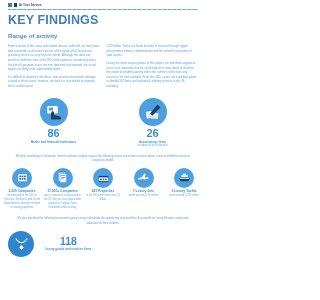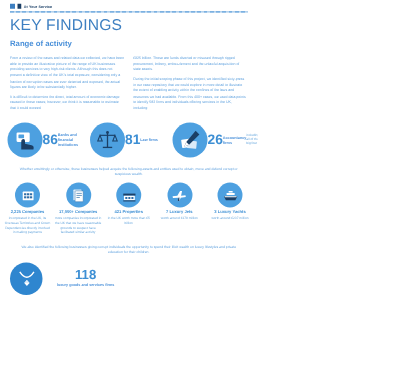--- a/index.html
+++ b/index.html
@@ -40,21 +40,21 @@
     margin:1.5px 8px 0 8px;
     height:1px;
     background:#9cc4e8;
     background-image:repeating-linear-gradient(to right,#6aa6dd 0 3px,transparent 3px 5px);
   }
 
   
   h1.page-title {
     margin:4px 8px 0 8px;
     font-size:12.5px;
-    font-weight:normal;
+    font-weight:bold;
     color:#3d7fc1;
     letter-spacing:.15px;
     line-height:1;
   }
   h2.section-title {
     margin:7px 8px 0 8px;
     font-size:6.2px;
     font-weight:bold;
     color:#4a90d9;
     line-height:1;
@@ -78,23 +78,23 @@
   
   .stat-row-3 {
     margin:6px 4px 0 4px;
     display:flex;
     justify-content:space-around;
     align-items:flex-start;
   }
   .stat3 {
     width:62px;
     display:flex;
-    flex-direction:row;
-    align-items:center;
-    text-align:left;
+    flex-direction:column;
+    align-items:center;
+    text-align:center;
   }
   .circle {
     border-radius:50%;
     display:flex;
     align-items:center;
     justify-content:center;
     flex:0 0 auto;
   }
   .c-lg { width:28px; height:28px; background:#4da0e0; }
   .num-lg {
@@ -216,34 +216,20 @@
       <svg width="18" height="18" viewBox="0 0 24 24">
         <rect x="3" y="4" width="14" height="10" rx="1.2" fill="#ffffff"></rect>
         <rect x="5" y="6" width="6" height="4" rx=".6" fill="#4da0e0"></rect>
         <path d="M8 22 L8 14 Q8 11 10.5 11 Q12 11 12 13 L12 16 L19 17.5 Q22 18 21 22 Z" fill="#1b3f66"></path>
       </svg>
     </div>
     <div class="num-lg">86</div>
     <div class="lbl-lg">Banks and financial institutions</div>
   </div>
 
-  <div class="stat3">
-    <div class="circle c-lg">
-      <svg width="18" height="18" viewBox="0 0 24 24">
-        <rect x="11.3" y="4" width="1.4" height="16" fill="#1b3f66"></rect>
-        <rect x="7" y="19.2" width="10" height="1.4" fill="#1b3f66"></rect>
-        <rect x="4" y="6.4" width="16" height="1.2" fill="#1b3f66"></rect>
-        <path d="M4 7 L1.6 13 H6.4 Z" fill="none" stroke="#1b3f66" stroke-width="1.1"></path>
-        <path d="M20 7 L17.6 13 H22.4 Z" fill="none" stroke="#1b3f66" stroke-width="1.1"></path>
-        <circle cx="12" cy="4" r="1.5" fill="#1b3f66"></circle>
-      </svg>
-    </div>
-    <div class="num-lg">81</div>
-    <div class="lbl-lg">Law firms</div>
-  </div>
 
   <div class="stat3">
     <div class="circle c-lg">
       <svg width="18" height="18" viewBox="0 0 24 24">
         <rect x="3" y="11" width="11" height="9" rx=".8" fill="#ffffff" transform="rotate(-8 8 15)"></rect>
         <rect x="9" y="13" width="10" height="8" rx=".8" fill="#dcebf8" transform="rotate(6 14 17)"></rect>
         <path d="M18 2 L22 6 L11 17 L6 19 L8 14 Z" fill="#1b3f66"></path>
         <path d="M6 19 L8 14 L11 17 Z" fill="#ffffff"></path>
       </svg>
     </div>

